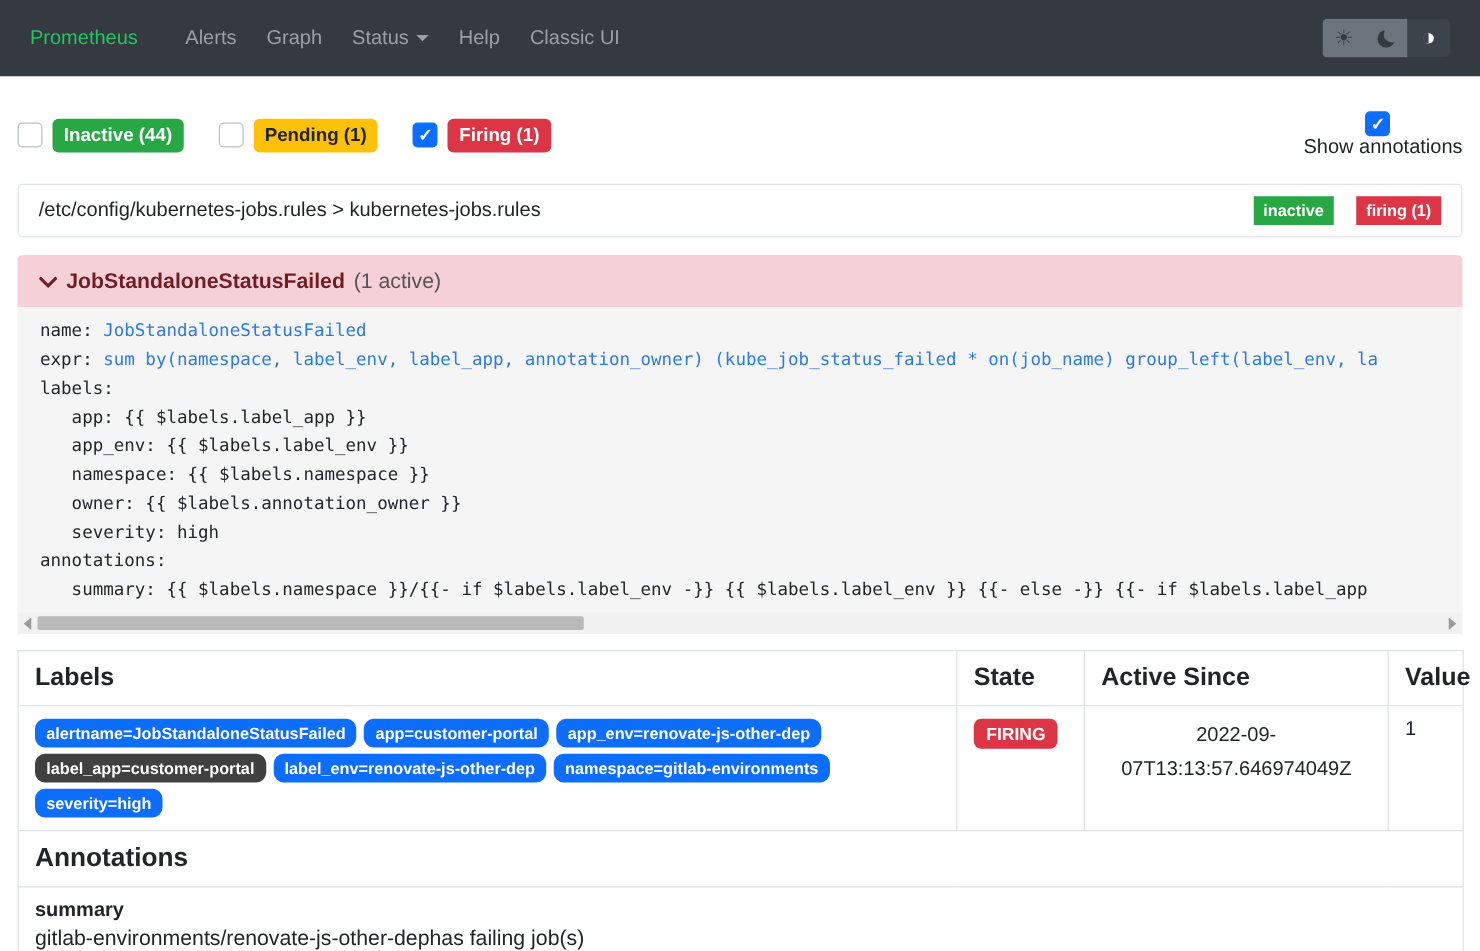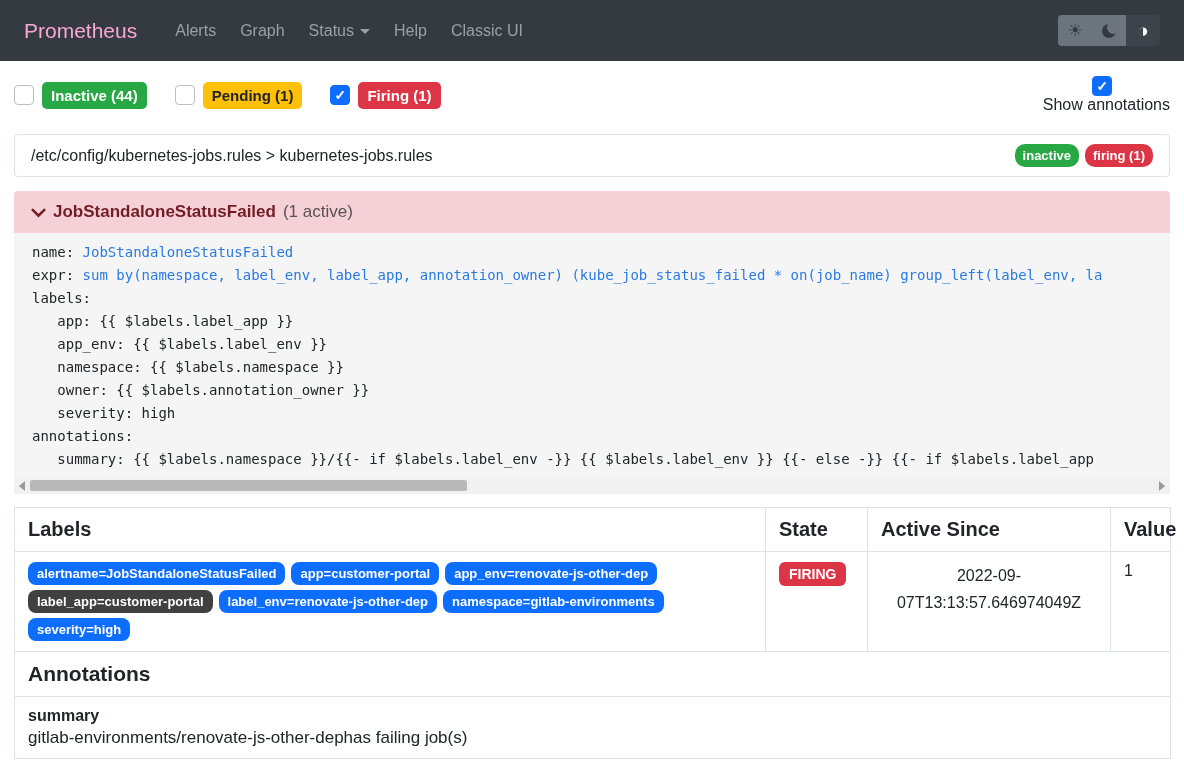--- a/index.html
+++ b/index.html
@@ -1,52 +1,52 @@
 <!DOCTYPE html>
 <html><head>
 <meta charset="utf-8">
 <style>
   * { box-sizing: border-box; margin: 0; padding: 0; }
   html,body { width:1184px; height:761px; background:#fff; overflow:hidden;
     font-family:"Liberation Sans", sans-serif; color:#212529; }
 
   
   .navbar { height:61px; background:#343a40; display:flex; align-items:center; padding:0 24px; }
-  .brand { color:#f9a8d4; font-size:21px; margin-right:26px; text-decoration:none; }
+  .brand { color:#22c55e; font-size:16px; margin-right:26px; text-decoration:none; }
   .nav-links { display:flex; align-items:flex-start; }
   .nav-link { color:#9aa0a6; font-size:16px; padding:8px 12px; text-decoration:none; cursor:pointer; }
   .caret { display:inline-block; margin-left:6px; vertical-align:middle;
     border-left:5px solid transparent; border-right:5px solid transparent; border-top:5px solid #9aa0a6; }
   .theme-group { margin-left:auto; display:flex; border-radius:4px; overflow:hidden; }
   .theme-btn { width:34px; height:31px; border:none; background:#6c757d; color:#343a40;
     display:flex; align-items:center; justify-content:center; cursor:pointer; font-size:17px; }
   .theme-btn.active { background:#3d434a; color:#fff; }
   .moon-shape { width:14px; height:14px; border-radius:50%; background:#343a40; position:relative; overflow:visible; }
   .moon-shape::after { content:""; position:absolute; width:13px; height:13px; border-radius:50%;
     background:#6c757d; left:5px; top:-3px; }
   .half-circle-glyph { font-size:19px; line-height:1; }
 
   
   .content { padding:0 14px; }
-  .filters-bar { margin-top:15px; display:flex; align-items:center; }
+  .filters-bar { margin-top:28px; display:flex; align-items:center; }
   .filter-item { display:flex; align-items:center; margin-right:28px; cursor:pointer; }
   .cb { width:20px; height:20px; border:1px solid #b9c0c7; border-radius:4px; background:#fff;
     display:inline-flex; align-items:center; justify-content:center; flex:0 0 auto; }
   .cb.checked { background:#0d6efd; border-color:#0d6efd; }
   .cb.checked::after { content:"✓"; color:#fff; font-size:14px; font-weight:bold; line-height:1; }
   .badge { display:inline-block; font-weight:bold; font-size:15px; padding:5px 9px; border-radius:5px; margin-left:8px; }
   .show-ann { margin-left:auto; display:flex; align-items:center; cursor:pointer;flex-direction:column; }
   .show-ann .lbl { font-size:16px; margin-left:8px; color:#212529; }
 
   
   .rule-card { margin-top:20px; border:1px solid #dfe3e7; border-radius:4px;
     padding:9px 16px; display:flex; align-items:center; justify-content:space-between; }
   .rule-title { font-size:16px; }
   .rule-badges { display:flex; gap:6px; }
-  .mini-badge { font-weight:bold; font-size:13px; color:#fff; padding:4px 8px; border-radius:10px; }
+  .mini-badge { font-weight:bold; font-size:13px; color:#fff; padding:4px 8px; border-radius:0;margin-left:12px; }
 
   
   .alert-header { margin-top:14px; background:#f5d1d7; border-radius:4px 4px 0 0;
     padding:11px 16px; display:flex; align-items:center; cursor:pointer; }
   .alert-header .chev { margin-right:6px; display:flex; align-items:center; }
   .alert-name { font-size:17px; font-weight:bold; color:#721c24; }
   .active-count { font-size:17px; color:#595156; margin-left:7px; }
 
   .code-block { background:#f5f5f5; padding:8px 0 0 18px; }
   .code-line { font-family:"DejaVu Sans Mono", monospace; font-size:14px; line-height:23px;

